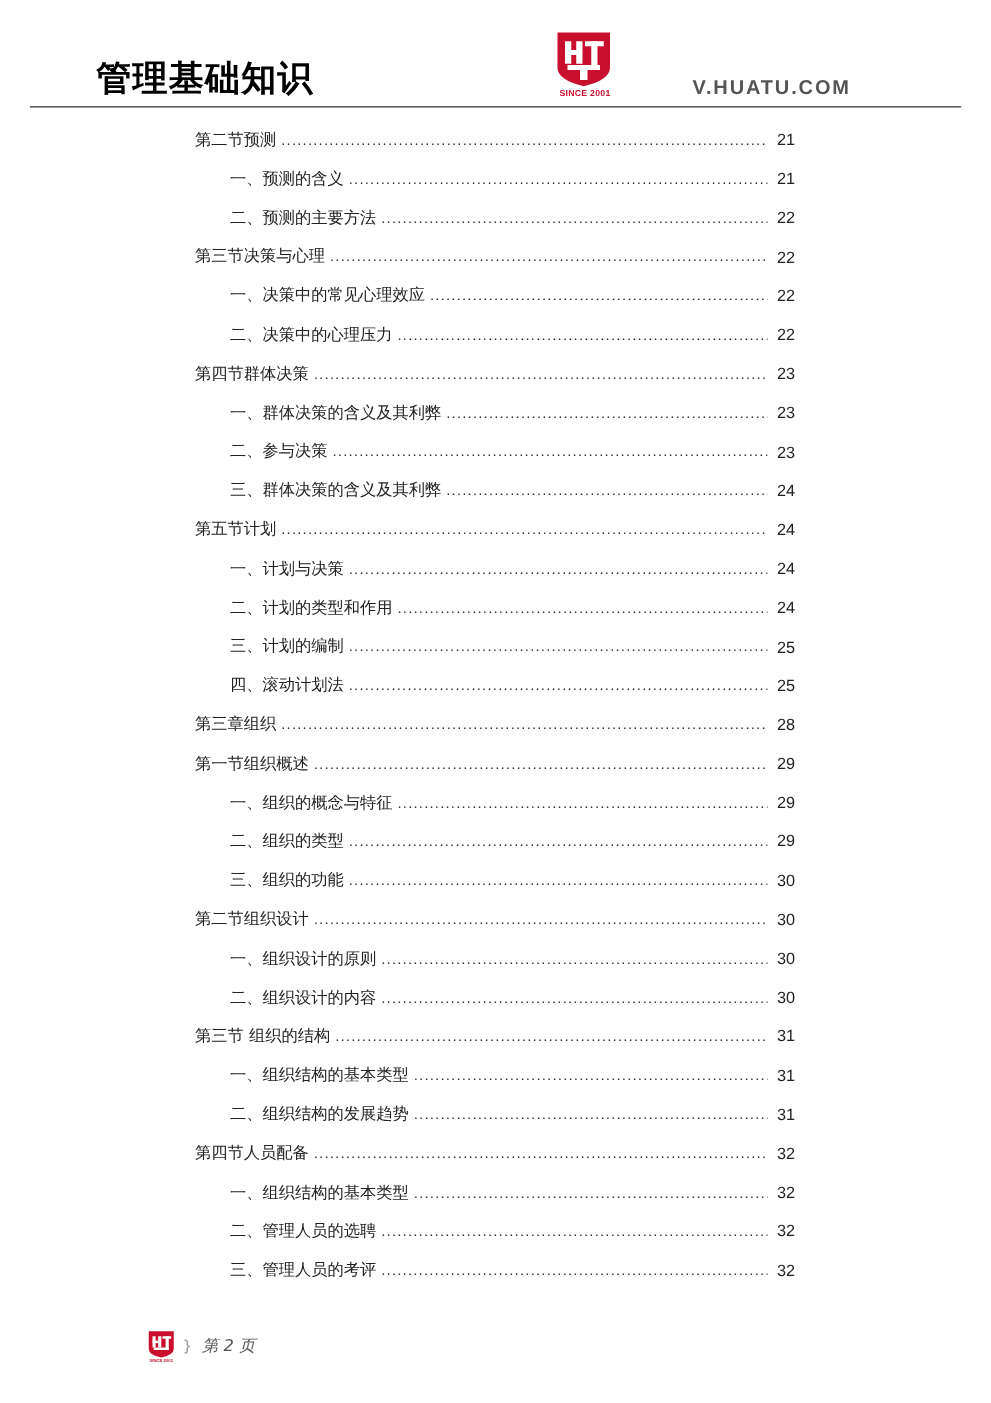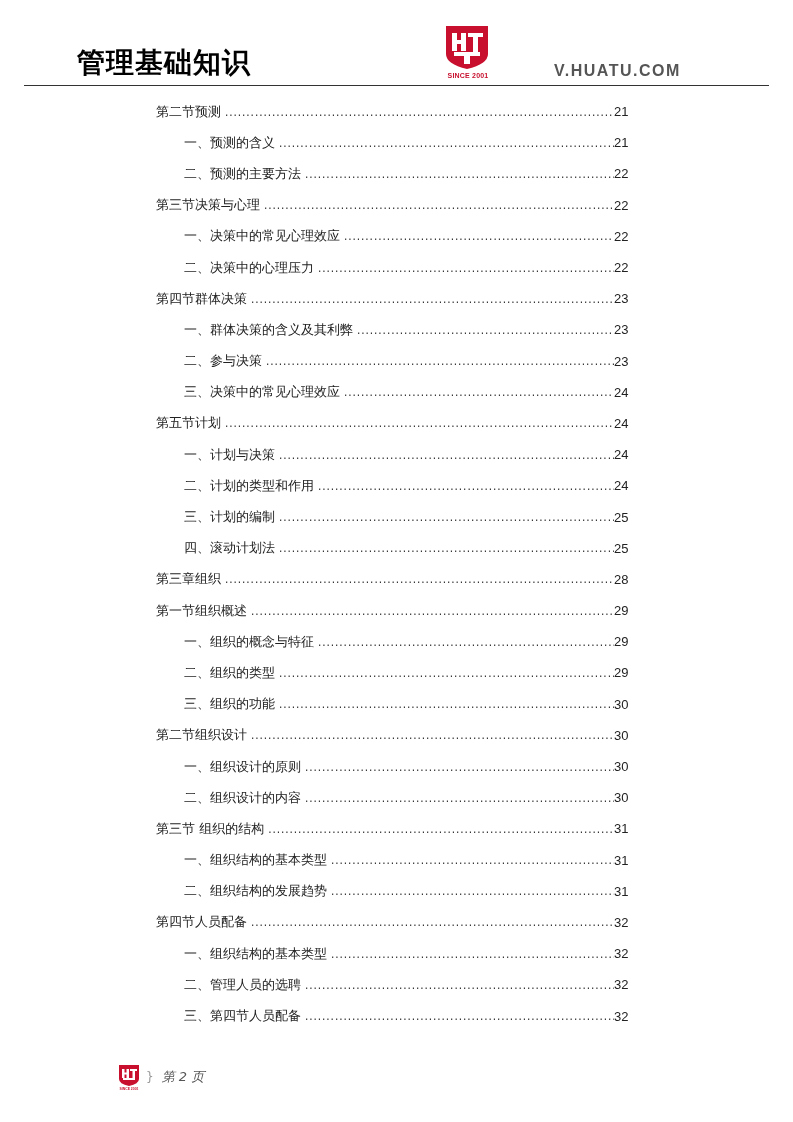--- a/index.html
+++ b/index.html
@@ -16,21 +16,21 @@
                 letter-spacing: 2px; font-family: "DejaVu Sans", sans-serif; }
     .brand-url { position: absolute; left: 110px; top: 38px; font-size: 16px; font-weight: bold; color: #555;
                  letter-spacing: 1.5px; font-family: "Liberation Sans", sans-serif; }
     .toc { position: absolute; left: 120px; top: 96px; width: 516px; }
     .toc-row { height: 31.2px; display: flex; align-items: center; font-size: 13px; color: #222; margin-left: 36px; }
     .toc-row.lvl2 { padding-left: 28px; }
     .toc-label { white-space: pre; flex: 0 0 auto; padding-right: 4px; }
     .toc-leader { flex: 1 1 auto; overflow: hidden; white-space: nowrap; color: #333;
                   font-family: "Liberation Sans", sans-serif; font-size: 12px; letter-spacing: 1.6px; }
     .toc-leader::before { content: ". . . . . . . . . . . . . . . . . . . . . . . . . . . . . . . . . . . . . . . . . . . . . . . . . . . . . . . . . . . . . . . . . . . . . . . . . . . . . . . . . . . . . . . . . . . . . . . . . . . . ."; letter-spacing: -1.2px; }
-    .toc-page { flex: 0 0 auto; width: 22px; text-align: left; font-family: "Liberation Sans", sans-serif; font-size: 13px; }
+    .toc-page { flex: 0 0 auto; width: 22px; text-align: right; font-family: "Liberation Sans", sans-serif; font-size: 13px; }
     .footer { position: absolute; left: 118px; top: 1064px; height: 26px; display: flex; align-items: center; }
     .footer-logo { width: 22px; height: 26px; position: relative; }
     .footer-sep { margin-left: 6px; color: #999; font-size: 12px; }
     .footer-page { margin-left: 8px; font-size: 13px; color: #555; font-style: italic; }
   </style>
 </head>
 <body>
 
 <div>
   <div class="header-title">管理基础知识</div>
@@ -93,21 +93,21 @@
       <span class="toc-label">一、群体决策的含义及其利弊</span>
       <span class="toc-leader"></span>
       <span class="toc-page">23</span>
     </div>
     <div class="toc-row lvl2">
       <span class="toc-label">二、参与决策</span>
       <span class="toc-leader"></span>
       <span class="toc-page">23</span>
     </div>
     <div class="toc-row lvl2">
-      <span class="toc-label">三、决策中的常见心理效应</span>
+      <span class="toc-label">三、群体决策的含义及其利弊</span>
       <span class="toc-leader"></span>
       <span class="toc-page">24</span>
     </div>
     <div class="toc-row">
       <span class="toc-label">第五节计划</span>
       <span class="toc-leader"></span>
       <span class="toc-page">24</span>
     </div>
     <div class="toc-row lvl2">
       <span class="toc-label">一、计划与决策</span>
@@ -193,21 +193,21 @@
       <span class="toc-label">一、组织结构的基本类型</span>
       <span class="toc-leader"></span>
       <span class="toc-page">32</span>
     </div>
     <div class="toc-row lvl2">
       <span class="toc-label">二、管理人员的选聘</span>
       <span class="toc-leader"></span>
       <span class="toc-page">32</span>
     </div>
     <div class="toc-row lvl2">
-      <span class="toc-label">三、第四节人员配备</span>
+      <span class="toc-label">三、管理人员的考评</span>
       <span class="toc-leader"></span>
       <span class="toc-page">32</span>
     </div>
   </div>
 
 <div class="footer">
   <svg class="footer-logo" viewBox="0 0 22 26">
     <path d="M1 1 H21 V15 Q21 20 11 22 Q1 20 1 15 Z" fill="#c8102e"></path>
     <rect x="4" y="5" width="2.5" height="9" fill="#fff"></rect>
     <rect x="4" y="8.5" width="6.5" height="2" fill="#fff"></rect>

